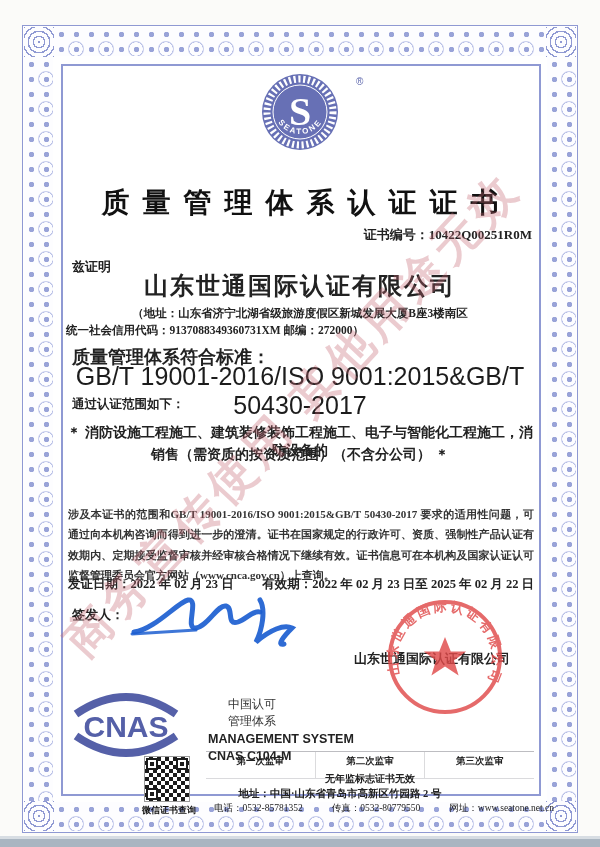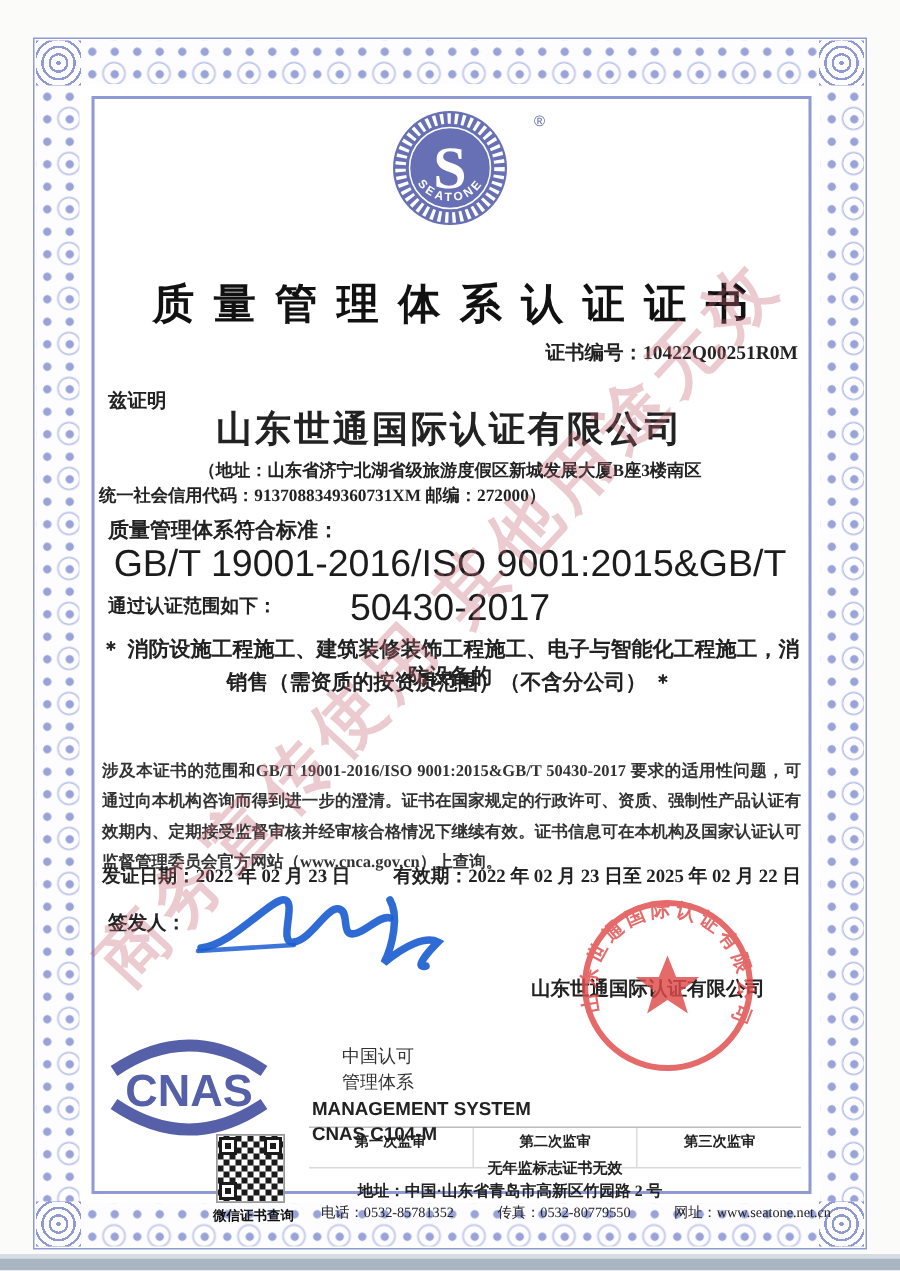--- a/index.html
+++ b/index.html
@@ -31,21 +31,21 @@
   .abs { position:absolute; }
 
   .logo-reg { left:290px; top:32px; font:10px "Liberation Sans",sans-serif; color:#5a64ab; }
   .title { left:0; top:140px; width:468px; text-align:center; font-size:28px; font-weight:bold;
            letter-spacing:13px; text-indent:13px; color:#111; }
   .cert-no { left:0; top:182px; width:468px; text-align:right; font-size:13px; font-weight:bold; padding-right:2px; }
   .hereby { left:6px; top:214px; font-size:13px; font-weight:bold; }
   .company { left:0; top:226px; width:468px; text-align:center; font-size:24px; font-weight:bold; letter-spacing:2px; }
   .addr1 { left:0; top:262px; width:468px; text-align:center; font-size:11.5px; font-weight:bold; }
   .addr2 { left:0; top:279px; width:468px; text-align:left; font-size:11.5px; font-weight:bold; }
-  .std-label { left:6px; top:301px; font-size:14px; font-weight:bold; }
+  .std-label { left:6px; top:301px; font-size:18px; font-weight:bold; }
   .standard { left:0; top:318px; width:468px; text-align:center; font-size:25px;
               font-family:"Liberation Sans","DejaVu Sans",sans-serif; color:#1c1c1c; }
   .scope-label { left:6px; top:352px; font-size:12.5px; font-weight:bold; }
   .scope1 { left:0; top:380px; width:468px; text-align:center; font-size:14px; font-weight:bold;
             font-family:"Liberation Sans","DejaVu Sans",sans-serif; }
   .scope2 { left:0; top:402px; width:468px; text-align:center; font-size:14px; font-weight:bold;
             font-family:"Liberation Sans","DejaVu Sans",sans-serif; }
   .disclaimer { left:2px; top:460px; width:466px; font-size:11px; line-height:1.85; text-align:justify; font-weight:bold; color:#333; }
   .dates { left:2px; top:532px; width:466px; display:flex; justify-content:space-between; font-size:12.5px; font-weight:bold; }
   .signer { left:6px; top:562px; font-size:13px; font-weight:bold; }

